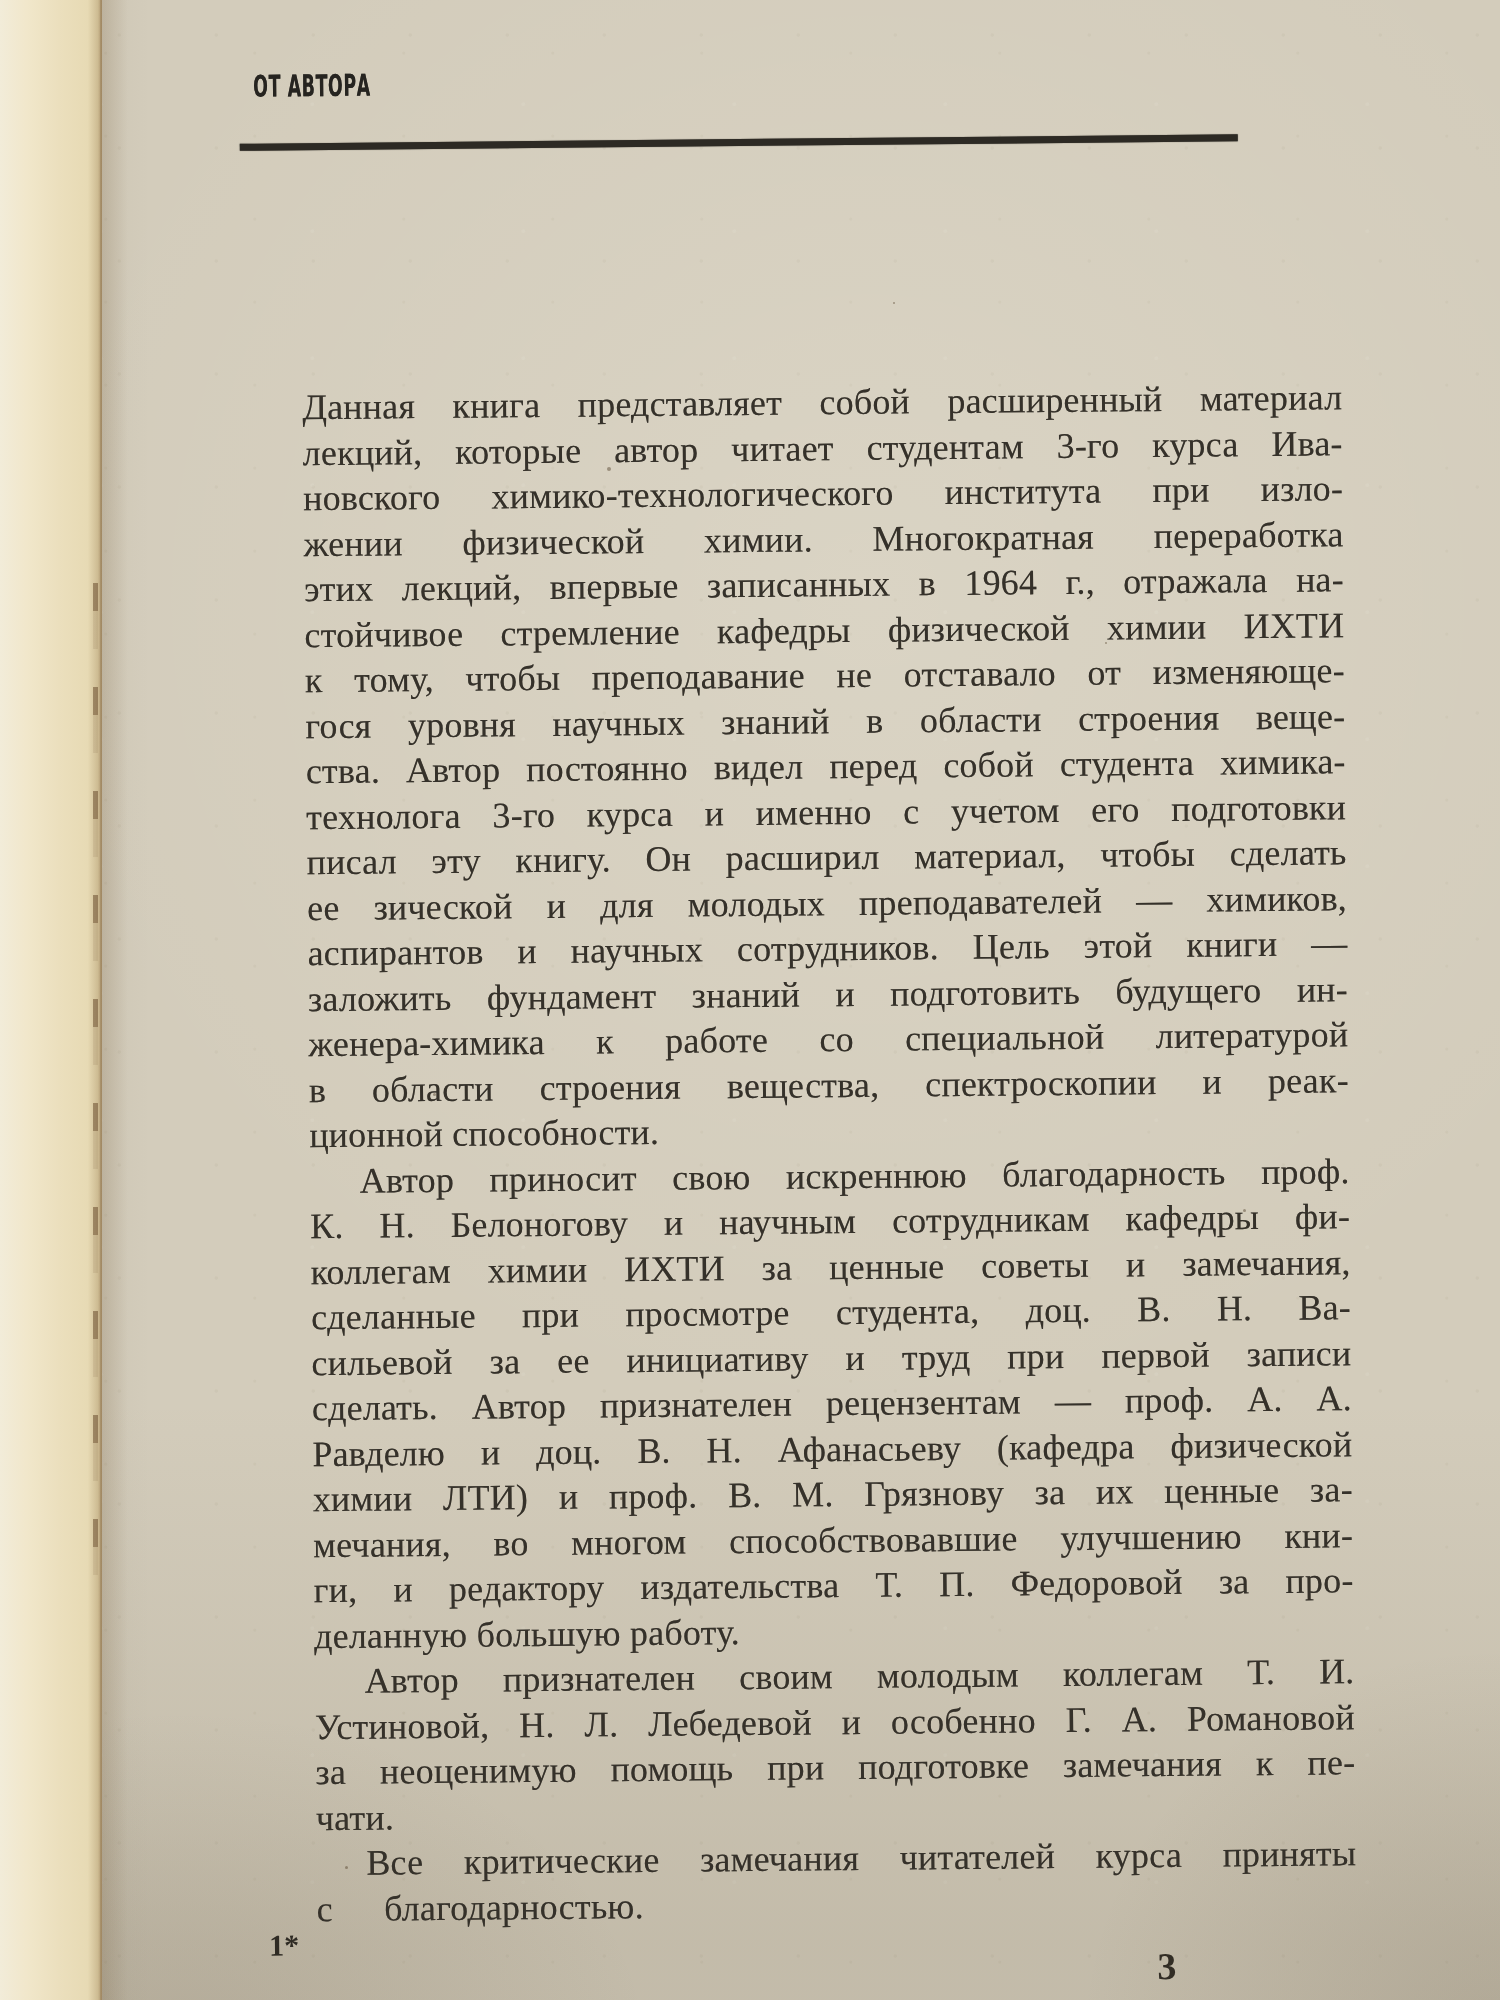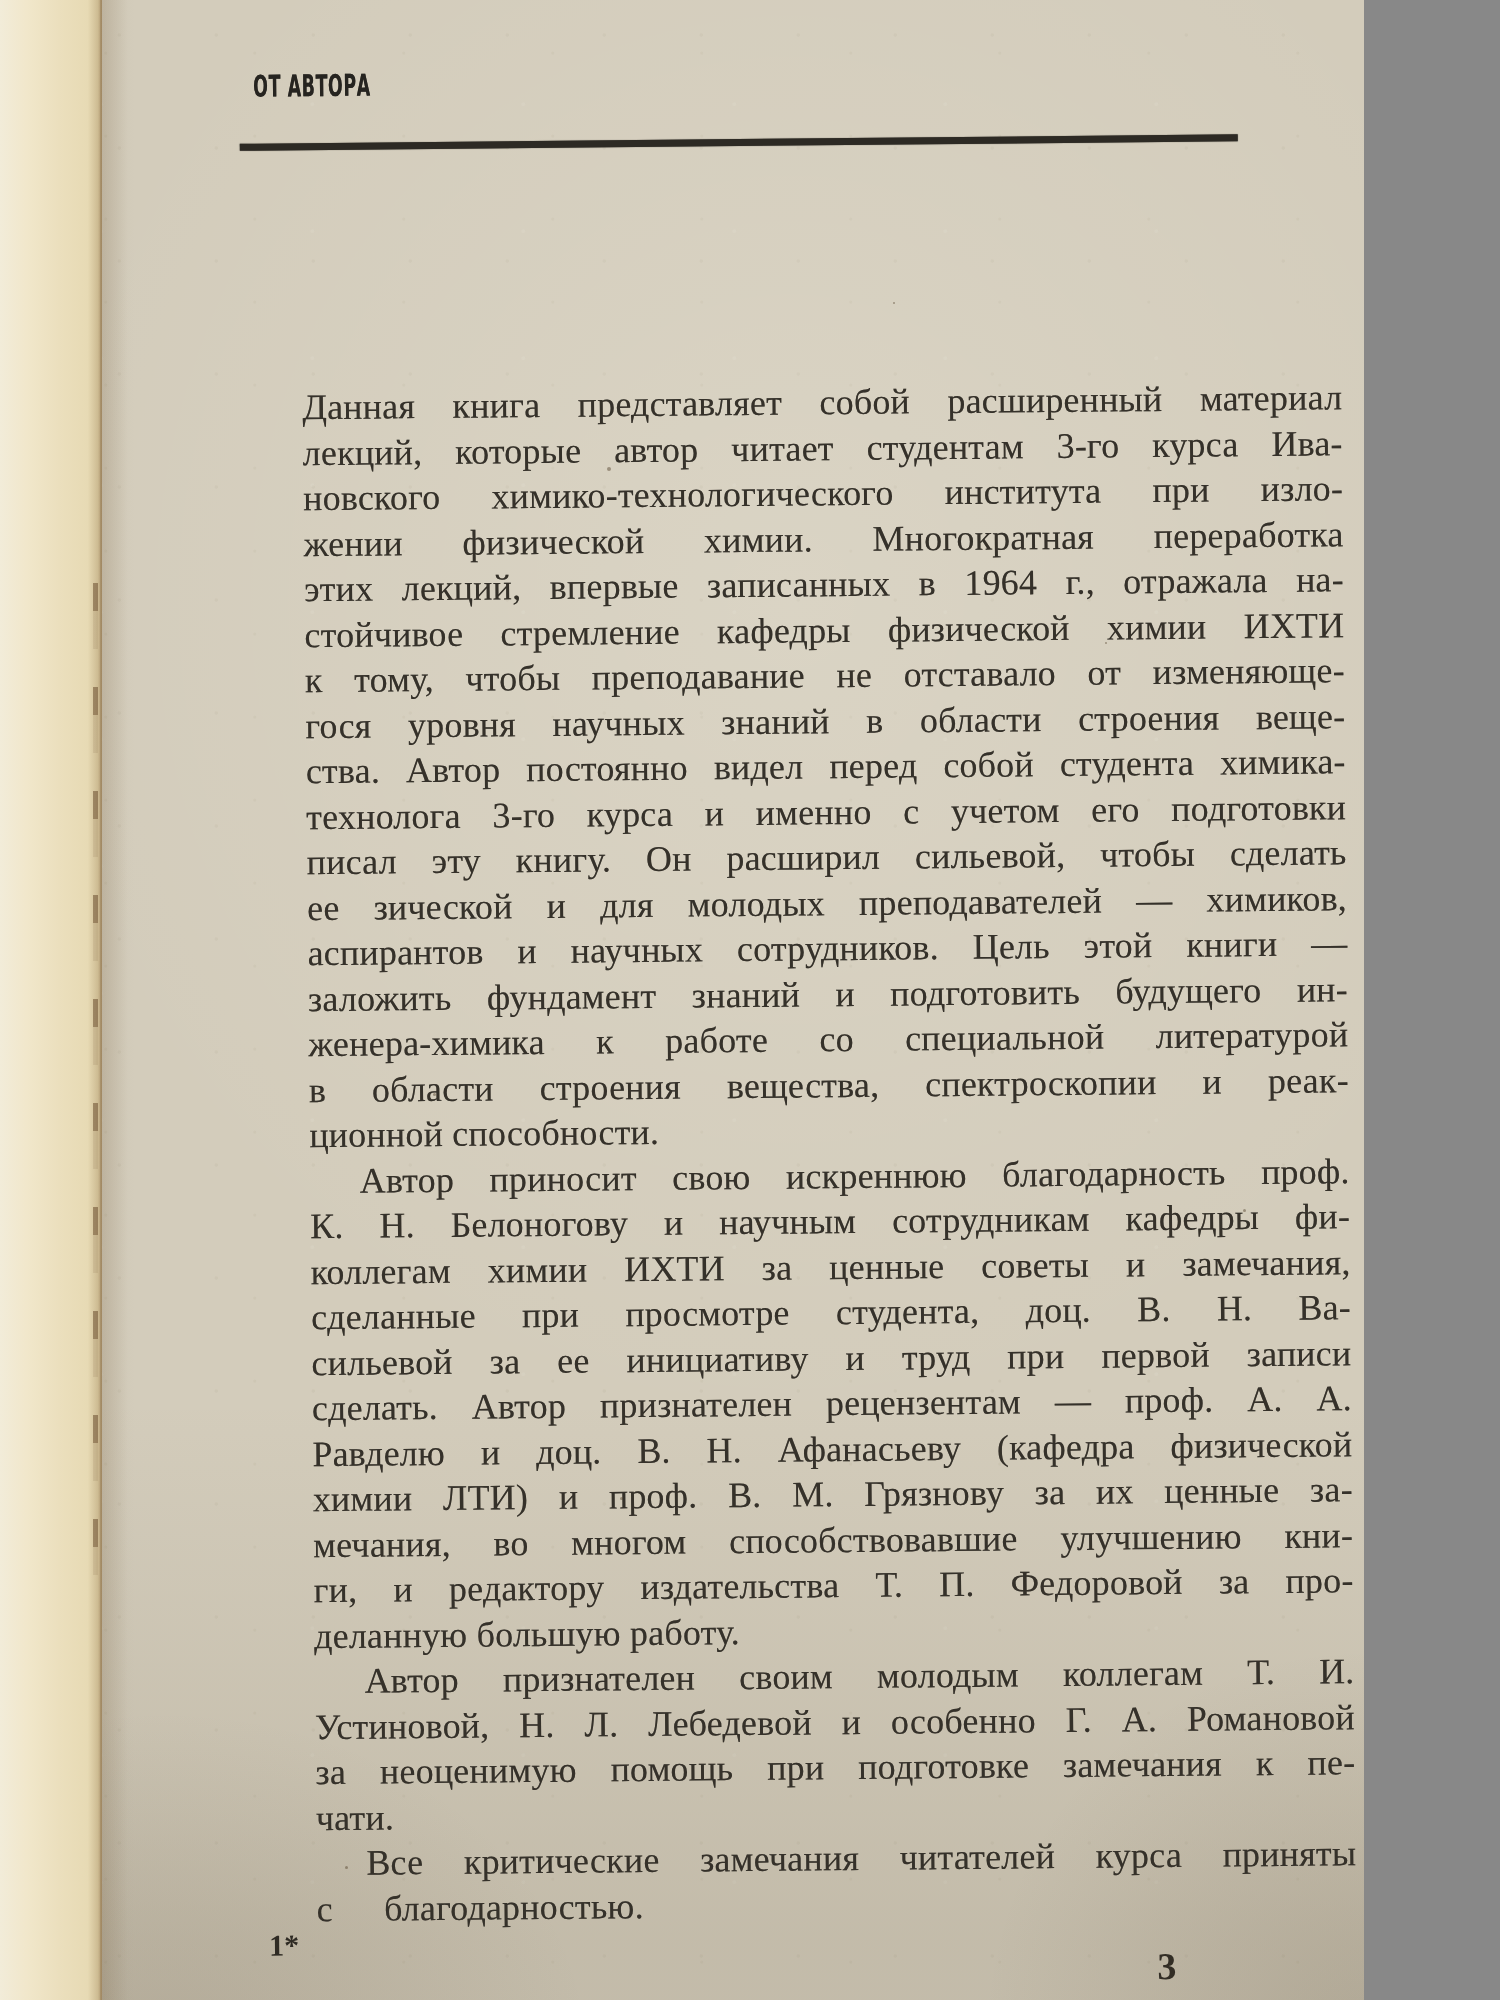--- a/index.html
+++ b/index.html
@@ -1,17 +1,17 @@
 <!DOCTYPE html>
 <html><head>
 <meta charset="utf-8">
 <style>
   html,body{margin:0;padding:0;background:#888;}
   .photo{
-    position:relative;width:1364px;height:2000px;overflow:hidden;
+    position:relative;width:1500px;height:2000px;overflow:hidden;
     background:#d3ccbb;
     font-family:"Liberation Serif","DejaVu Serif",serif;
   }
   
   .page-surface{
     position:absolute;inset:0;
     background:
       radial-gradient(95% 70% at 58% 30%, rgba(255,253,244,0.16), rgba(255,253,244,0) 60%),
       linear-gradient(to bottom, rgba(88,76,54,0) 70%, rgba(88,76,54,0.13) 97%),
       linear-gradient(to right, rgba(88,76,54,0.12), rgba(88,76,54,0) 10%),
@@ -182,21 +182,21 @@
             <span>учетом</span>
             <span>его</span>
             <span>подготовки</span>
           </div>
           <div class="line just">
             <span>писал</span>
             <span>эту</span>
             <span>книгу.</span>
             <span>Он</span>
             <span>расширил</span>
-            <span>сильевой,</span>
+            <span>материал,</span>
             <span>чтобы</span>
             <span>сделать</span>
           </div>
           <div class="line just">
             <span>ее</span>
             <span>зической</span>
             <span>и</span>
             <span>для</span>
             <span>молодых</span>
             <span>преподавателей</span>

